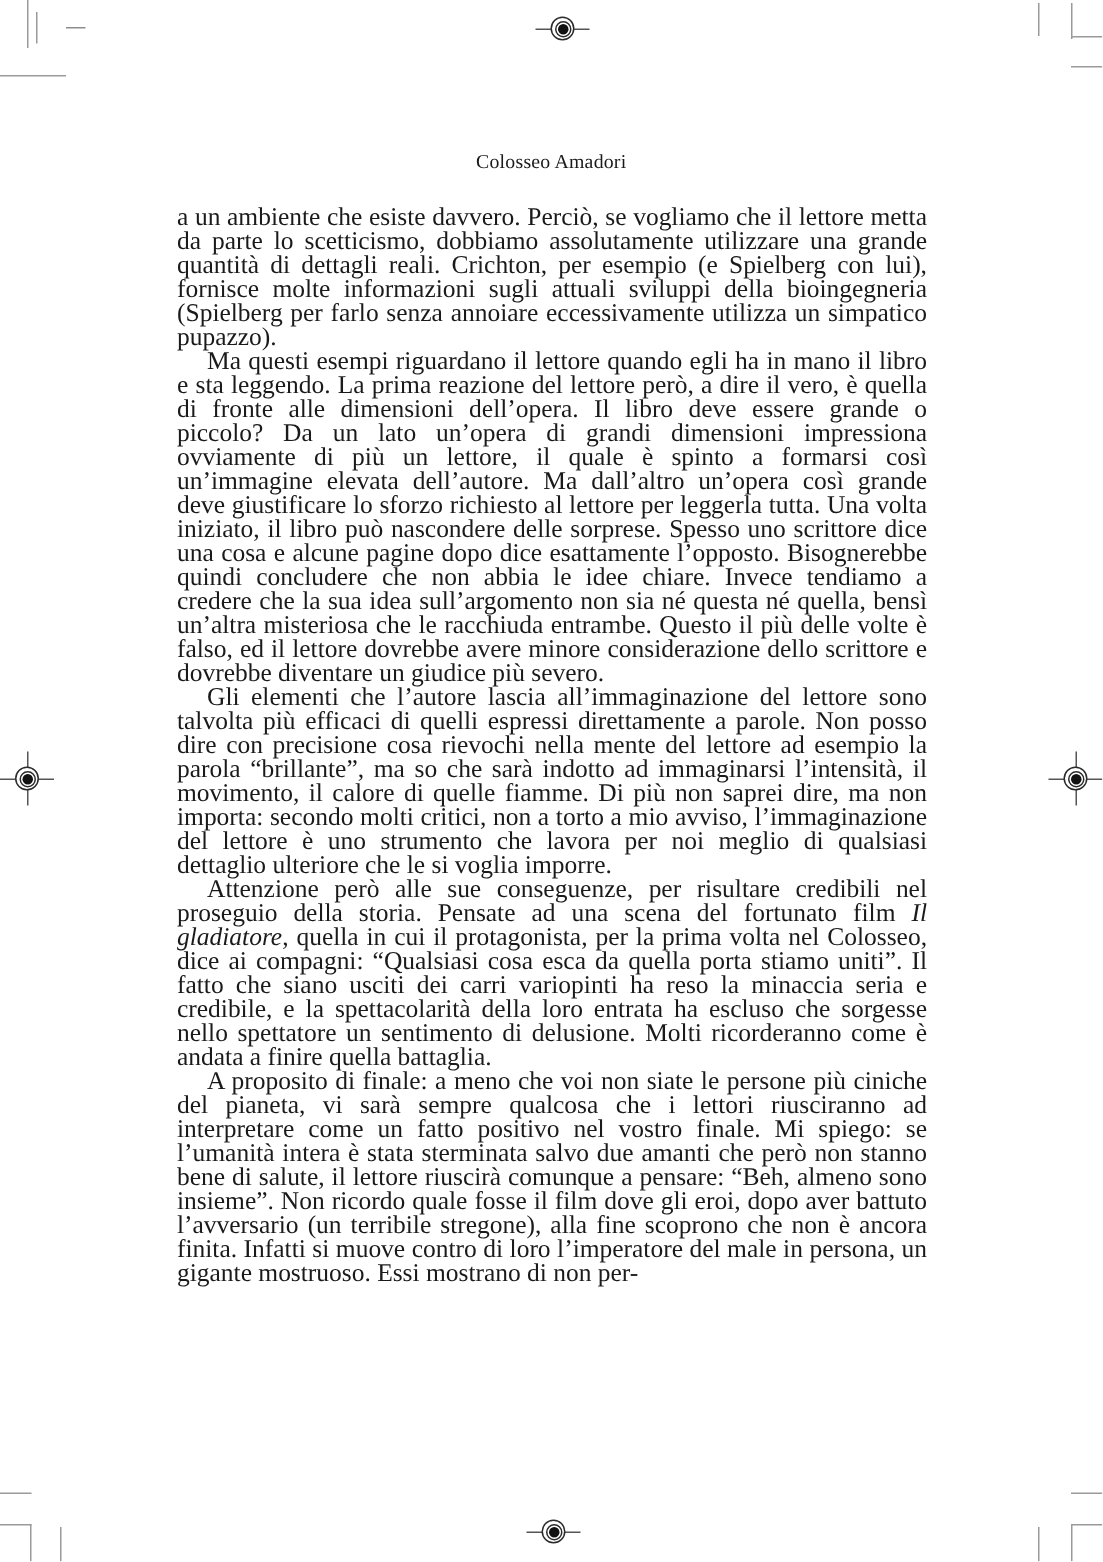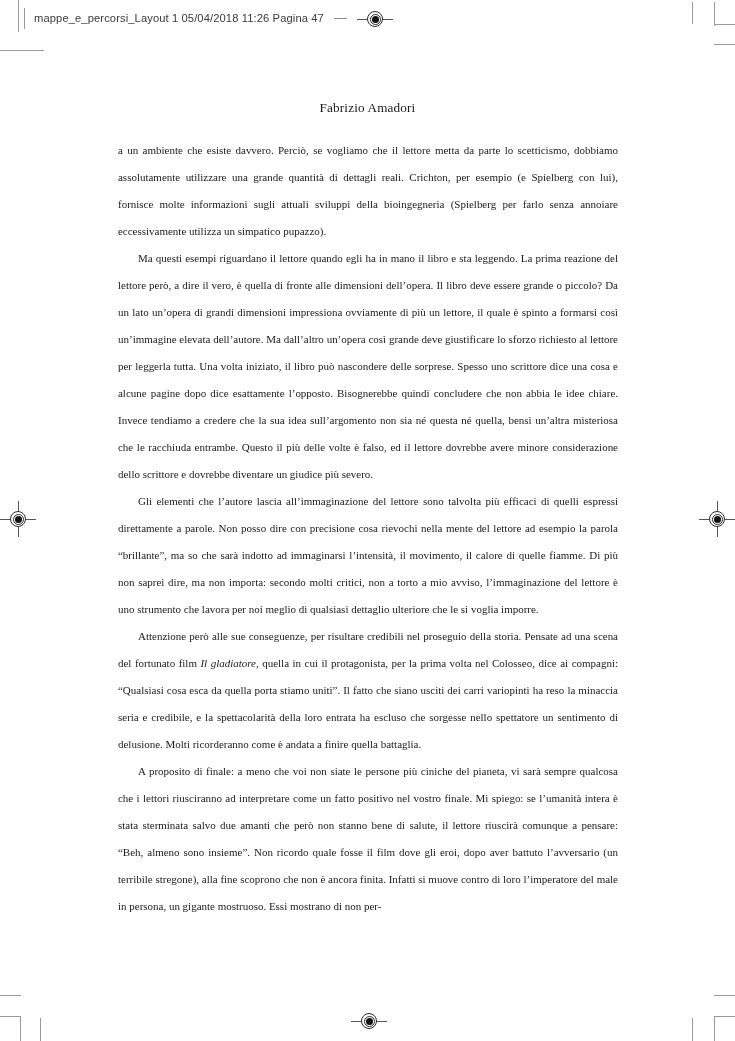--- a/index.html
+++ b/index.html
@@ -121,22 +121,22 @@
   .textblock {
     position: absolute;
     left: 118px;
     top: 137px;
     width: 500px;
   }
   .textblock p {
     margin: 0;
     text-align: justify;
     text-align-last: left;
-    font-size: 11px;
-    line-height: 27px;
+    font-size: 17px;
+    line-height: 16px;
     hyphens: manual;
     letter-spacing: -0.01px;
   }
   .textblock p.indent {
     text-indent: 20px;
   }
   .textblock p em {
     font-style: italic;
   }
 
@@ -151,21 +151,20 @@
     color: #3b3b4a;
   }
 </style>
 </head>
 <body>
 
 <div class="page">
 
   <div class="slug">
     <div class="slug-rule"></div>
-    <div class="slug-text">mappe_e_percorsi_Layout 1  05/04/2018  11:26  Pagina 47</div>
     <div class="slug-dash-left"></div>
   </div>
   <div class="reg" style="left:364px; top:8px;">
     <div class="hline"></div>
     <div class="ring"></div>
     <div class="ring2"></div>
     <div class="dot"></div>
   </div>
 
   <div class="crop crop-v" style="left:18px; top:0px; height:32px;"></div>
@@ -184,21 +183,21 @@
     <div class="dot"></div>
   </div>
   <div class="reg" style="left:706px; top:508px;">
     <div class="vline"></div>
     <div class="hline"></div>
     <div class="ring"></div>
     <div class="ring2"></div>
     <div class="dot"></div>
   </div>
 
-  <div class="running-head">Fabrizio Amadori</div>
+  <div class="running-head">Colosseo Amadori</div>
 
   <div class="textblock">
     <p>a un ambiente che esiste davvero. Perciò, se vogliamo che il lettore metta da parte lo scetticismo, dobbiamo assolutamente utilizzare una grande quantità di dettagli reali. Crichton, per esempio (e Spielberg con lui), fornisce molte informazioni sugli attuali sviluppi della bioingegneria (Spielberg per farlo senza annoiare eccessivamente utilizza un simpatico pupazzo).</p>
     <p class="indent">Ma questi esempi riguardano il lettore quando egli ha in mano il libro e sta leggendo. La prima reazione del lettore però, a dire il vero, è quella di fronte alle dimensioni dell’opera. Il libro deve essere grande o piccolo? Da un lato un’opera di grandi dimensioni impressiona ovviamente di più un lettore, il quale è spinto a formarsi così un’immagine elevata dell’autore. Ma dall’altro un’opera così grande deve giustificare lo sforzo richiesto al lettore per leggerla tutta. Una volta iniziato, il libro può nascondere delle sorprese. Spesso uno scrittore dice una cosa e alcune pagine dopo dice esattamente l’opposto. Bisognerebbe quindi concludere che non abbia le idee chiare. Invece tendiamo a credere che la sua idea sull’argomento non sia né questa né quella, bensì un’altra misteriosa che le racchiuda entrambe. Questo il più delle volte è falso, ed il lettore dovrebbe avere minore considerazione dello scrittore e dovrebbe diventare un giudice più severo.</p>
     <p class="indent">Gli elementi che l’autore lascia all’immaginazione del lettore sono talvolta più efficaci di quelli espressi direttamente a parole. Non posso dire con precisione cosa rievochi nella mente del lettore ad esempio la parola “brillante”, ma so che sarà indotto ad immaginarsi l’intensità, il movimento, il calore di quelle fiamme. Di più non saprei dire, ma non importa: secondo molti critici, non a torto a mio avviso, l’immaginazione del lettore è uno strumento che lavora per noi meglio di qualsiasi dettaglio ulteriore che le si voglia imporre.</p>
     <p class="indent"><span>Attenzione però alle sue conseguenze, per risultare credibili nel proseguio della storia. Pensate ad una scena del fortunato film </span><em>Il gladiatore</em><span>, quella in cui il protagonista, per la prima volta nel Colosseo, dice ai compagni: “Qualsiasi cosa esca da quella porta stiamo uniti”. Il fatto che siano usciti dei carri variopinti ha reso la minaccia seria e credibile, e la spettacolarità della loro entrata ha escluso che sorgesse nello spettatore un sentimento di delusione. Molti ricorderanno come è andata a finire quella battaglia.</span></p>
     <p class="indent">A proposito di finale: a meno che voi non siate le persone più ciniche del pianeta, vi sarà sempre qualcosa che i lettori riusciranno ad interpretare come un fatto positivo nel vostro finale. Mi spiego: se l’umanità intera è stata sterminata salvo due amanti che però non stanno bene di salute, il lettore riuscirà comunque a pensare: “Beh, almeno sono insieme”. Non ricordo quale fosse il film dove gli eroi, dopo aver battuto l’avversario (un terribile stregone), alla fine scoprono che non è ancora finita. Infatti si muove contro di loro l’imperatore del male in persona, un gigante mostruoso. Essi mostrano di non per-</p>
   </div>
 
 

